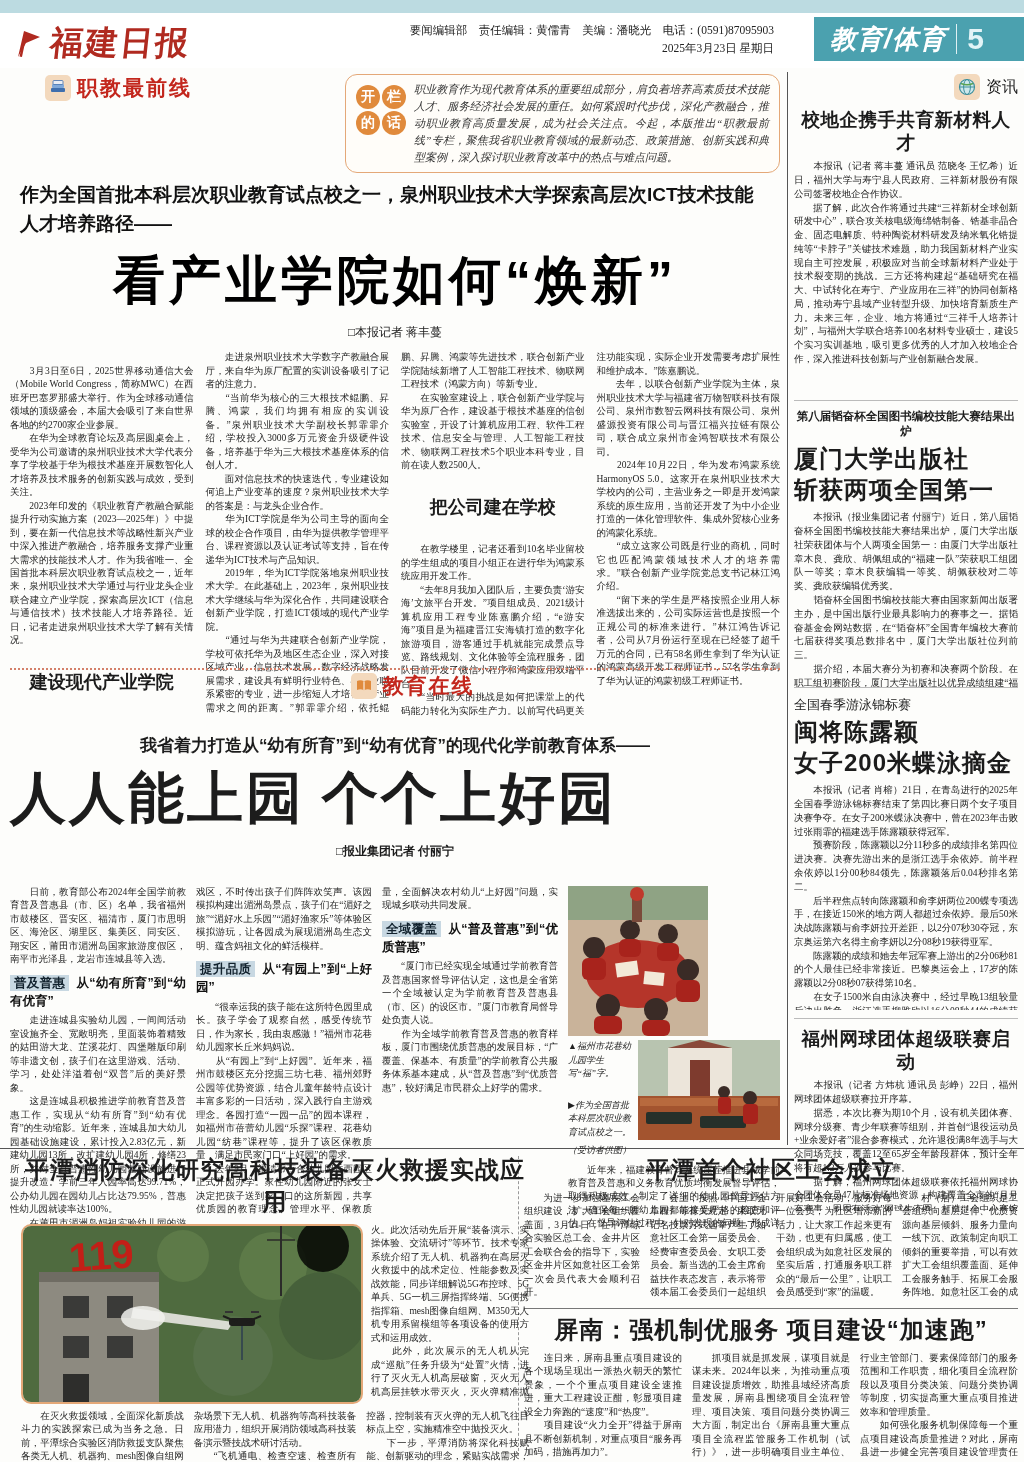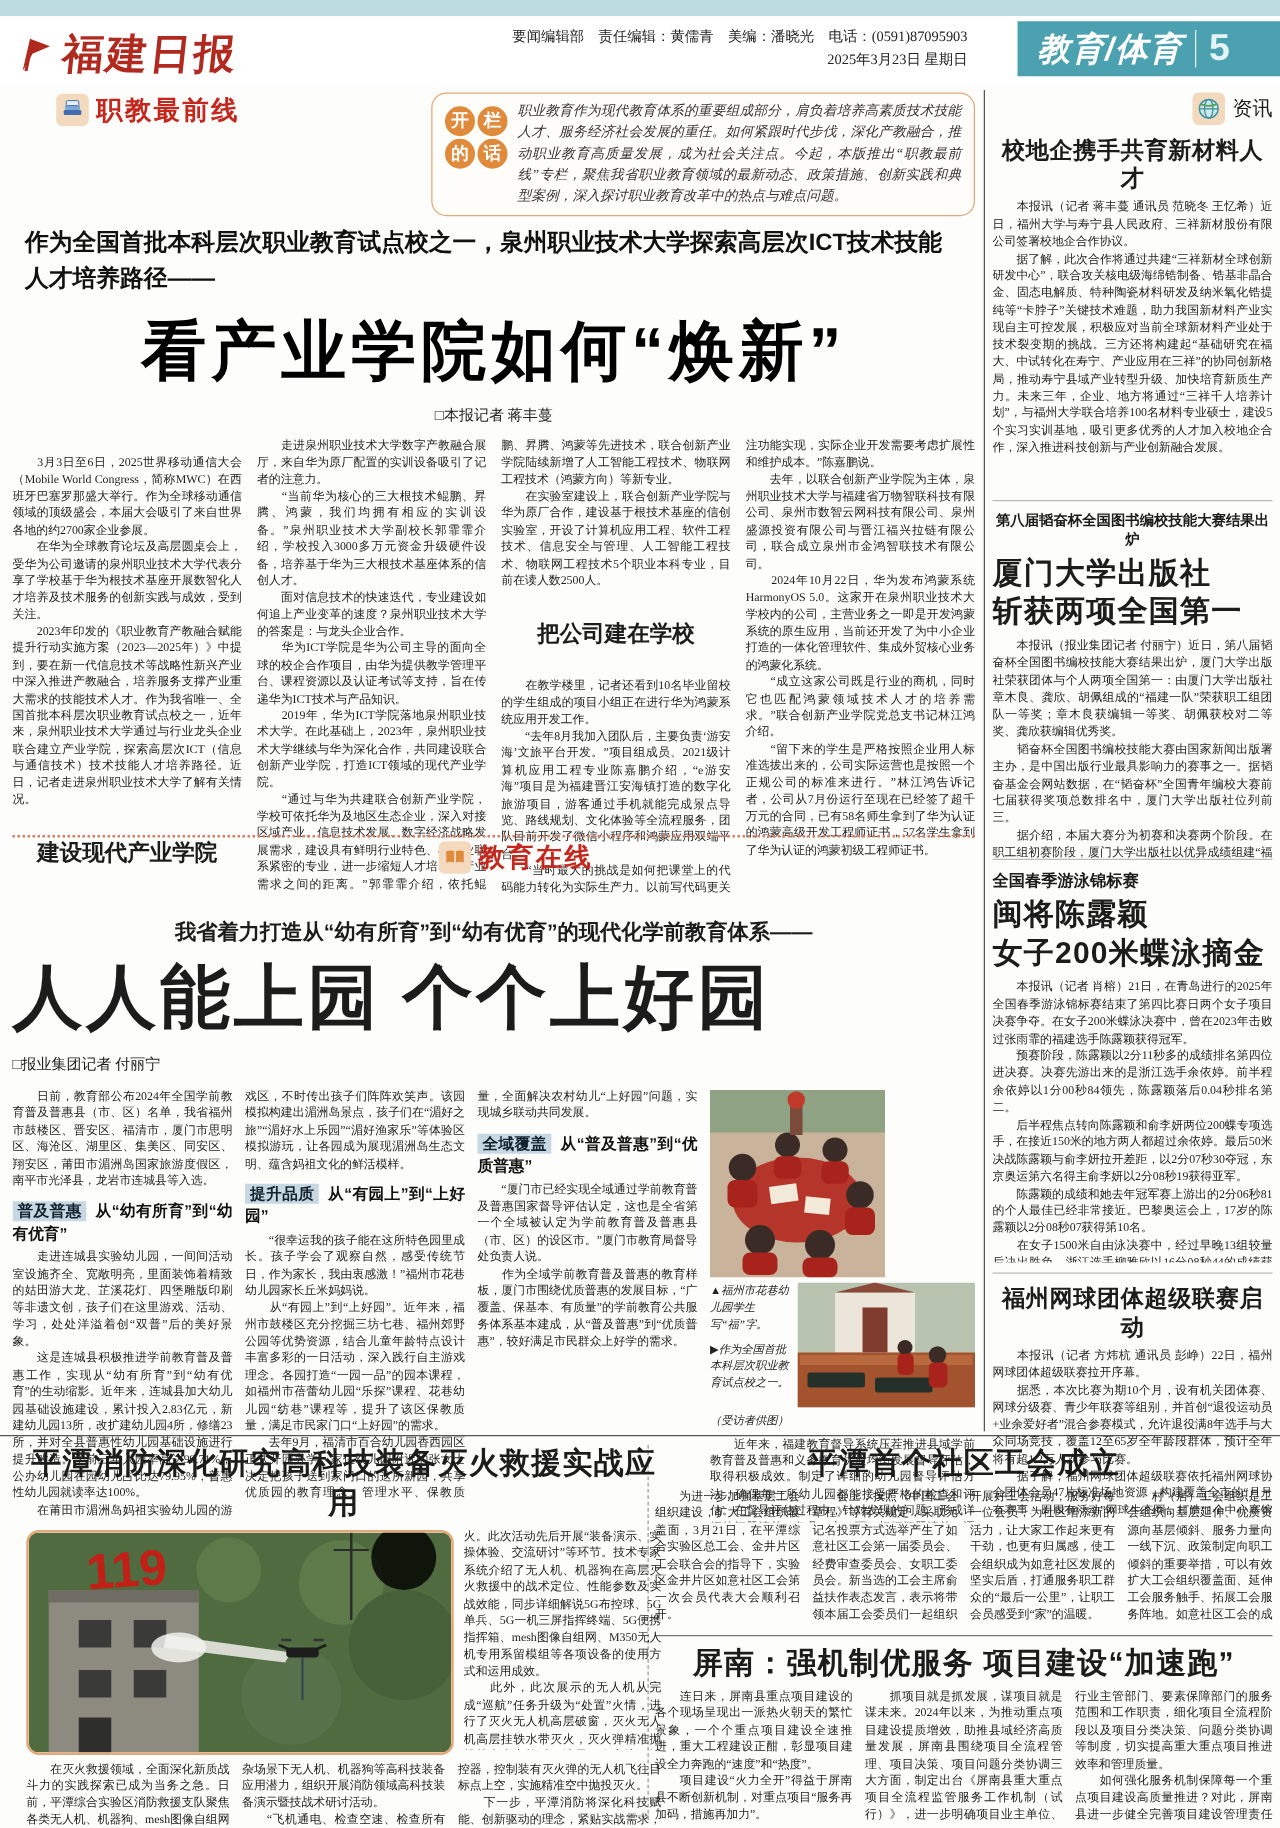--- a/index.html
+++ b/index.html
@@ -66,34 +66,34 @@
   }
   
   .edu-divider{position:absolute;left:10px;top:668px;width:770px;border-top:2px dotted #d4806a;}
   #edu{position:absolute;left:10px;top:672px;width:770px;height:470px;}
   .edu-label-row{display:flex;align-items:center;gap:24px;flex-direction:column;}
   .edu-dots{flex:1;border-top:2px dotted #d4806a;margin-top:2px;}
   .edu-kicker{text-align:center;font-size:17px;font-weight:700;margin-top:6px;
     font-family:"Liberation Sans","DejaVu Sans",sans-serif;}
   .edu-headline{font-size:56px;font-weight:900;letter-spacing:3px;
     font-family:Liberation Serif, serif;margin-top:4px;}
-  .edu-byline{font-size:12px;margin:6px 0 12px;}
+  .edu-byline{text-align:center;font-size:12px;margin:6px 0 26px;font-weight:bold;}
   .edu-content{display:flex;gap:10px;height:346px;overflow:hidden;}
   .edu-text{
     width:548px;column-count:3;column-gap:10px;column-fill:auto;height:346px;overflow:hidden;
     font-size:9.5px;line-height:1.42;text-align:justify;
   }
   .edu-text p{margin:0;white-space:pre-line;}
   .lead-row{margin:8px 0 4px;break-inside:avoid;font-family:"Liberation Sans","DejaVu Sans",sans-serif;}
   .lead-label{background:#c8d8e2;color:#12222e;font-weight:900;font-size:12.5px;padding:1px 4px;margin-right:4px;}
   .lead-title{font-weight:900;font-size:12.5px;color:#111;}
   .edu-photos{width:212px;height:346px;overflow:hidden;position:relative;}
   .edu-cap{font-size:9px;line-height:1.5;font-style:italic;color:#222;}
   .cap-row{display:flex;gap:4px;margin-top:4px;}
-  .cap-stack{width:66px;display:flex;flex-direction:column;gap:6px;}
+  .cap-stack{width:66px;display:flex;flex-direction:column;gap:18px;}
   .edu-side-text{font-size:9.5px;line-height:1.42;text-align:justify;margin-top:6px;white-space:pre-line;}
   
   #fire{position:absolute;left:21px;top:1154px;width:508px;height:304px;}
   .bot-headline{text-align:center;font-size:24px;font-weight:900;letter-spacing:1px;
     font-family:"Liberation Sans","DejaVu Sans",sans-serif;}
   .fire-row{display:flex;gap:8px;margin-top:6px;}
   .fire-photo{width:338px;height:176px;border:2px solid #e4a878;border-radius:10px;overflow:hidden;flex:0 0 auto;}
   .fire-side{width:160px;height:176px;overflow:hidden;font-size:9.5px;line-height:1.42;text-align:justify;white-space:pre-line;}
   .fire-bottom{margin-top:6px;height:92px;overflow:hidden;column-count:3;column-gap:10px;column-fill:auto;
     font-size:9.5px;line-height:1.42;text-align:justify;}
@@ -109,21 +109,21 @@
   .pn-body p{margin:0;white-space:pre-line;}
   
   #sidebar{position:absolute;left:794px;top:74px;width:224px;height:1070px;}
   .sb-label-row{display:flex;justify-content:flex-end;align-items:center;gap:6px;}
   .sb-art{border-bottom:1px solid #bbb;padding:8px 0 6px;overflow:hidden;}
   .sb-art:last-child{border-bottom:none;}
   .sb-h1{text-align:center;font-size:18.5px;font-weight:900;letter-spacing:0.5px;
     font-family:"Liberation Sans","DejaVu Sans",sans-serif;line-height:1.25;}
   .sb-kicker{text-align:center;font-size:11.5px;font-weight:700;margin-bottom:4px;
     font-family:"Liberation Sans","DejaVu Sans",sans-serif;}
-  .sb-kicker-left{text-align:left;font-size:13px;font-weight:700;margin-bottom:2px;
+  .sb-kicker-left{text-align:left;font-size:13px;font-weight:400;margin-bottom:2px;
     font-family:"Liberation Sans","DejaVu Sans",sans-serif;}
   .sb-h2{text-align:left;font-size:24px;font-weight:900;line-height:1.3;letter-spacing:1px;
     font-family:"Liberation Sans","DejaVu Sans",sans-serif;}
   .sb-body{margin-top:6px;font-size:9.5px;line-height:1.45;text-align:justify;white-space:pre-line;overflow:hidden;}
 </style>
 </head>
 <body>
 
 <div class="top-strip"></div>
 <div class="masthead">

